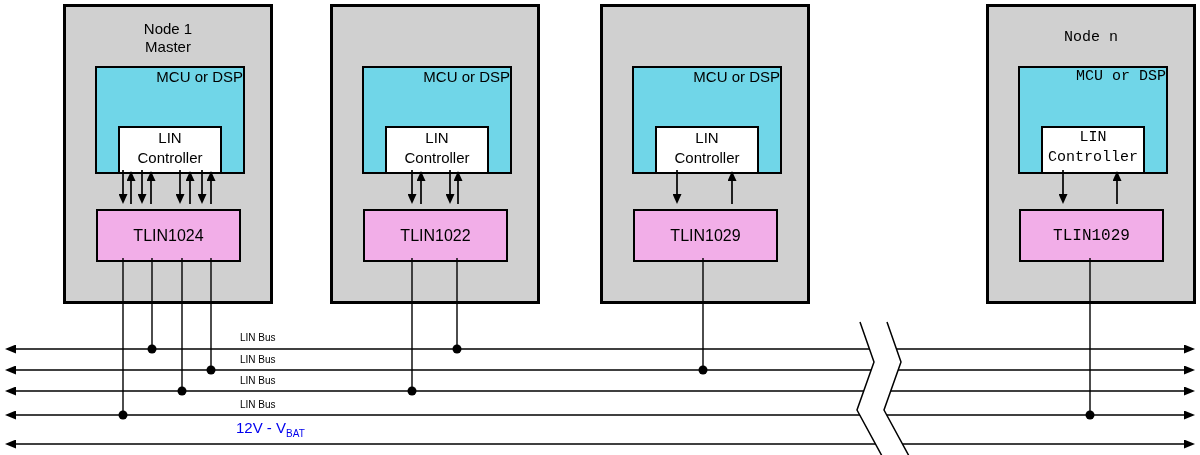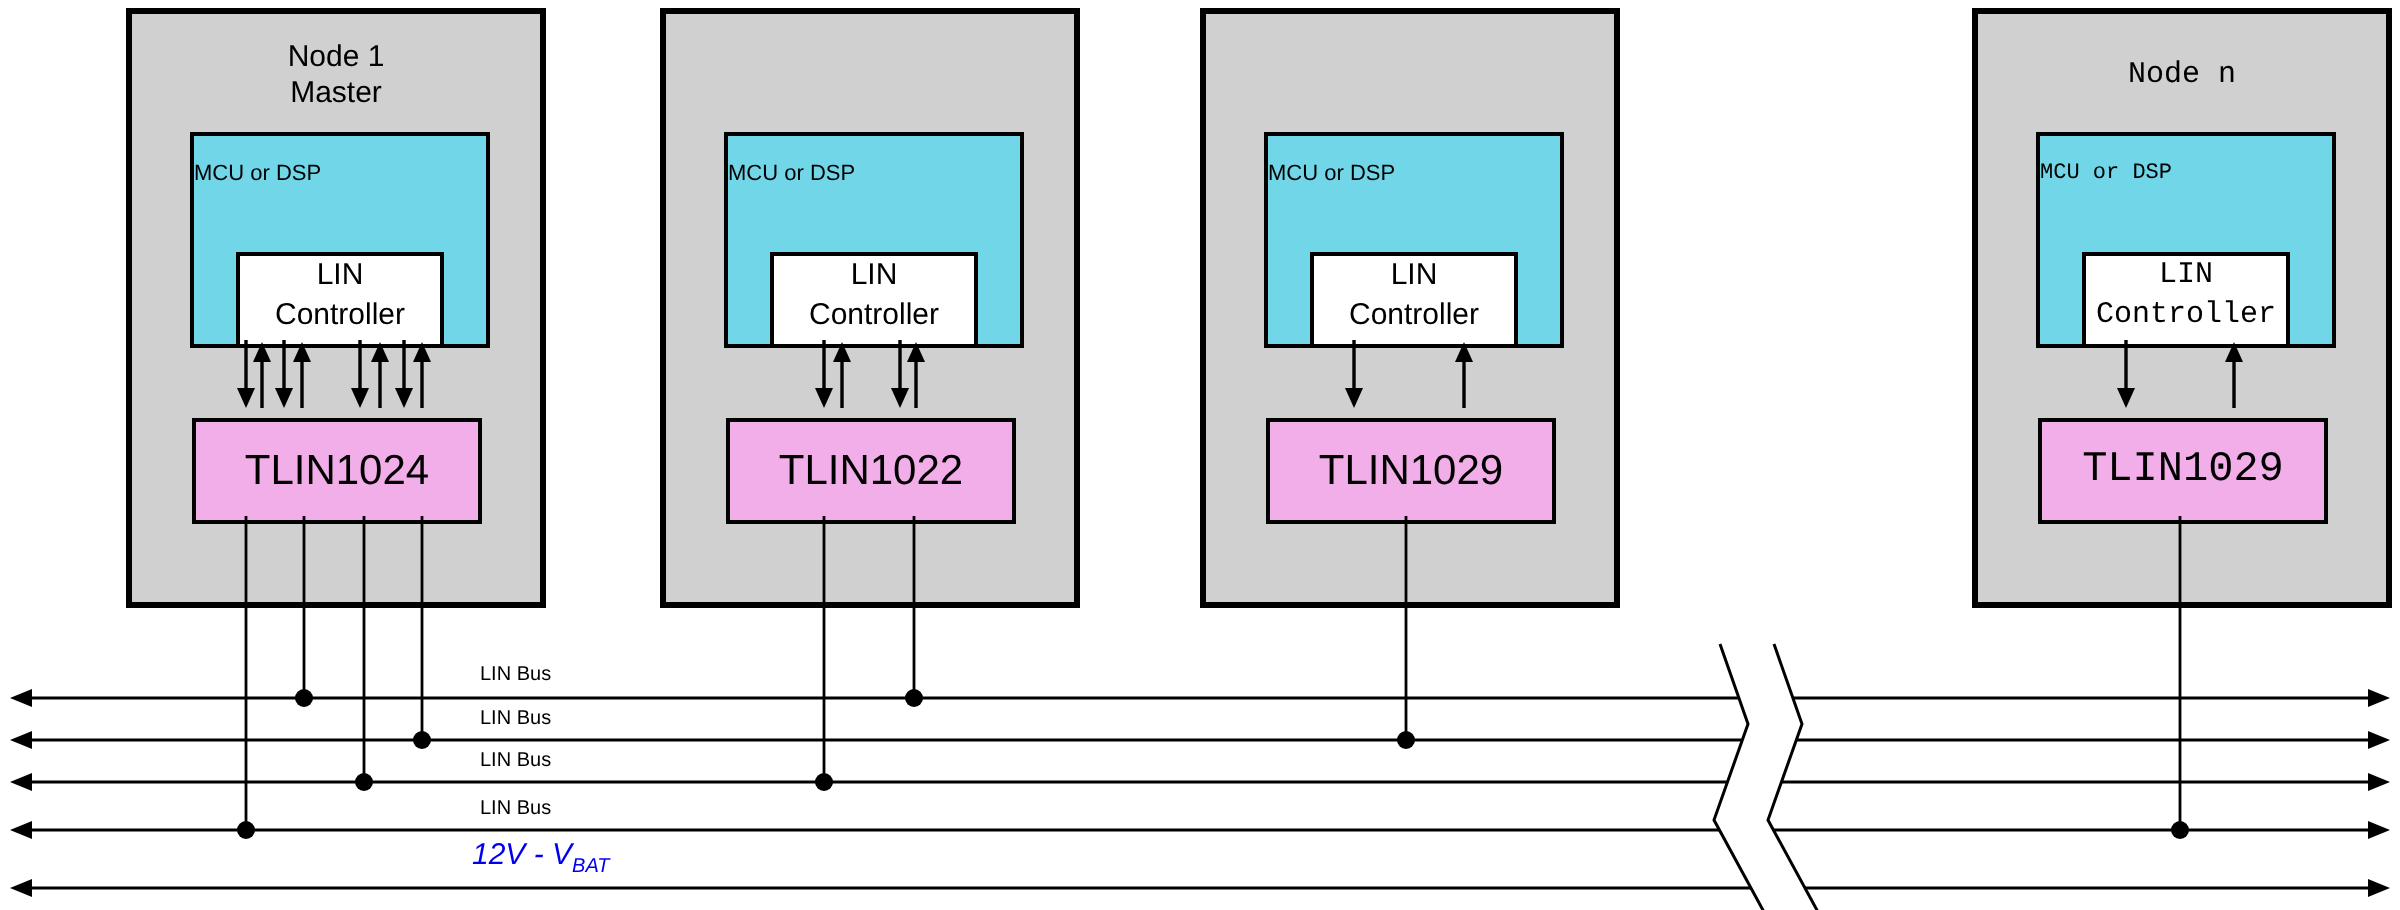--- a/index.html
+++ b/index.html
@@ -8,32 +8,32 @@
   }
   html,body{margin:0;padding:0;background:#fff;}
   .canvas{position:relative;width:1200px;height:455px;background:#fff;overflow:hidden;
           font-family:"Liberation Sans", sans-serif;color:#000;}
   .node{position:absolute;top:4px;width:210px;height:300px;background:var(--node-fill);
         border:3px solid #000;box-sizing:border-box;}
   .node-title{position:absolute;top:10px;left:0;width:100%;height:42px;display:flex;
         flex-direction:column;align-items:center;justify-content:center;
         font-size:15px;line-height:18px;text-align:center;}
   .mcu{position:absolute;left:29px;top:59px;width:150px;height:108px;background:var(--mcu-fill);
-        border:2.5px solid #000;box-sizing:border-box;display:flex;justify-content:flex-start;
-        align-items:flex-start;padding-top:13px;font-size:11px;}
+        border:2.5px solid #000;box-sizing:border-box;display:flex;justify-content:flex-end;
+        align-items:flex-start;font-size:15px;}
   .controller{position:absolute;left:52px;top:119px;width:104px;height:48px;background:var(--controller-fill);
         border:2.5px solid #000;box-sizing:border-box;display:flex;flex-direction:column;
         align-items:center;justify-content:flex-start;font-size:15px;line-height:20px;text-align:center;z-index:2;}
   .transceiver{position:absolute;left:30px;top:202px;width:145px;height:53px;background:var(--transceiver-fill);
         border:2.5px solid #000;box-sizing:border-box;display:flex;align-items:center;
-        justify-content:center;font-size:21px;}
+        justify-content:center;font-size:16px;}
   .n1{left:63px;} .n2{left:330px;} .n3{left:600px;} .n4{left:986px;font-family:Liberation Mono, monospace;}
   .bus-label{position:absolute;left:240px;font-size:10px;line-height:17px;}
   .bl1{top:329px;} .bl2{top:351px;} .bl3{top:372px;} .bl4{top:396px;}
-  .vbat-label{position:absolute;left:236px;top:419px;font-size:15px;line-height:17px;color:var(--battery-text);font-style:italic;}
+  .vbat-label{position:absolute;left:236px;top:419px;font-size:15px;line-height:17px;color:var(--battery-text);}
   .vbat-label sub{font-size:10px;}
   svg.wires{position:absolute;left:0;top:0;pointer-events:none;z-index:3;}
   .bus,.wire{stroke:var(--wire);stroke-width:1.4;}
   .sig{stroke:var(--wire);stroke-width:1.7;}
   .brk{stroke:var(--wire);stroke-width:1.5;fill:none;}
   .dot{fill:var(--wire);}
   marker path{fill:var(--wire);}
 </style>
 </head>
 <body>

